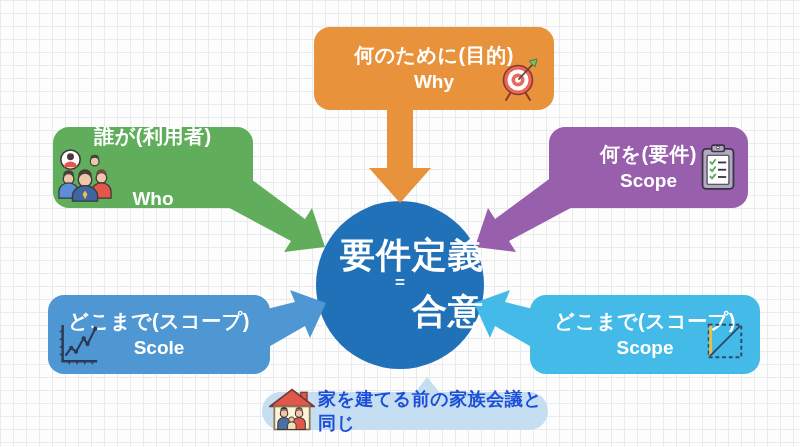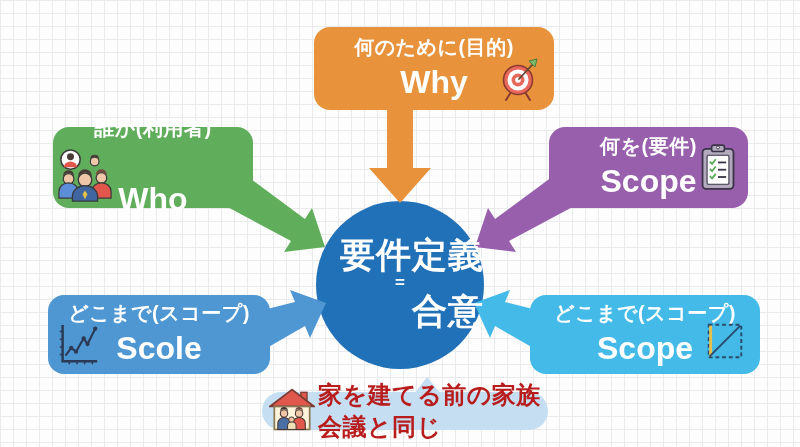--- a/index.html
+++ b/index.html
@@ -16,21 +16,21 @@
     background-size:13px 13px,13px 13px,65px 65px,65px 65px;
   }
   svg.layer{ position:absolute; left:0; top:0; width:800px; height:447px; }
 
   .node{
     position:absolute; border-radius:16px; color:#fff;
     display:flex; flex-direction:column; align-items:center; justify-content:center;
     text-align:center; line-height:1.25;
   }
   .node .jp{ font-size:20px; font-weight:700; letter-spacing:.5px; }
-  .node .en{ font-size:32px; font-weight:700; margin-top:2px; }
+  .node .en{ font-size:19px; font-weight:700; margin-top:2px; }
   .node .node-icon{ position:absolute; }
 
   #box-why  { left:282px; top:27px;  width:240px; height:83px; }
   #box-who  { left:53px;  top:127px; width:200px; height:81px; }
   #box-what { left:549px; top:127px; width:199px; height:81px; }
   #box-scole{ left:48px;  top:295px; width:222px; height:79px; }
   #box-scope{ left:530px; top:295px; width:230px; height:79px; }
 
   #box-why  .node-icon{ right:10px; bottom:1px; }
   #box-who  .node-icon{ left:3px;   top:20px; }
@@ -43,21 +43,21 @@
     text-align:center; color:#fff; font-weight:700;
   }
   .center-text .big{ font-size:35px; line-height:35px; letter-spacing:1px;text-align:right; }
   .center-text .eq { font-size:17px; line-height:21px; }
 
   .caption{
     position:absolute; left:262px; top:392px; width:286px; height:38px;
     border-radius:19px; display:flex; align-items:center; justify-content:center;
     padding-left:56px;
   }
-  .caption .caption-label{ font-size:24px; font-weight:700; color:#b91c1c; letter-spacing:.5px; }
+  .caption .caption-label{ font-size:18px; font-weight:700; color:#1d4ed8; letter-spacing:.5px; }
   .caption .node-icon{ position:absolute; left:7px; top:-5px; }
 </style>
 </head>
 <body>
 
 <div class="stage">
 
   <svg class="layer">
     <circle cx="400" cy="285" r="84" fill="#2171b8"></circle>
     <polygon points="387,106 387,168 369,168 400,203 431,168 413,168 413,106" fill="#e8933c"></polygon>

